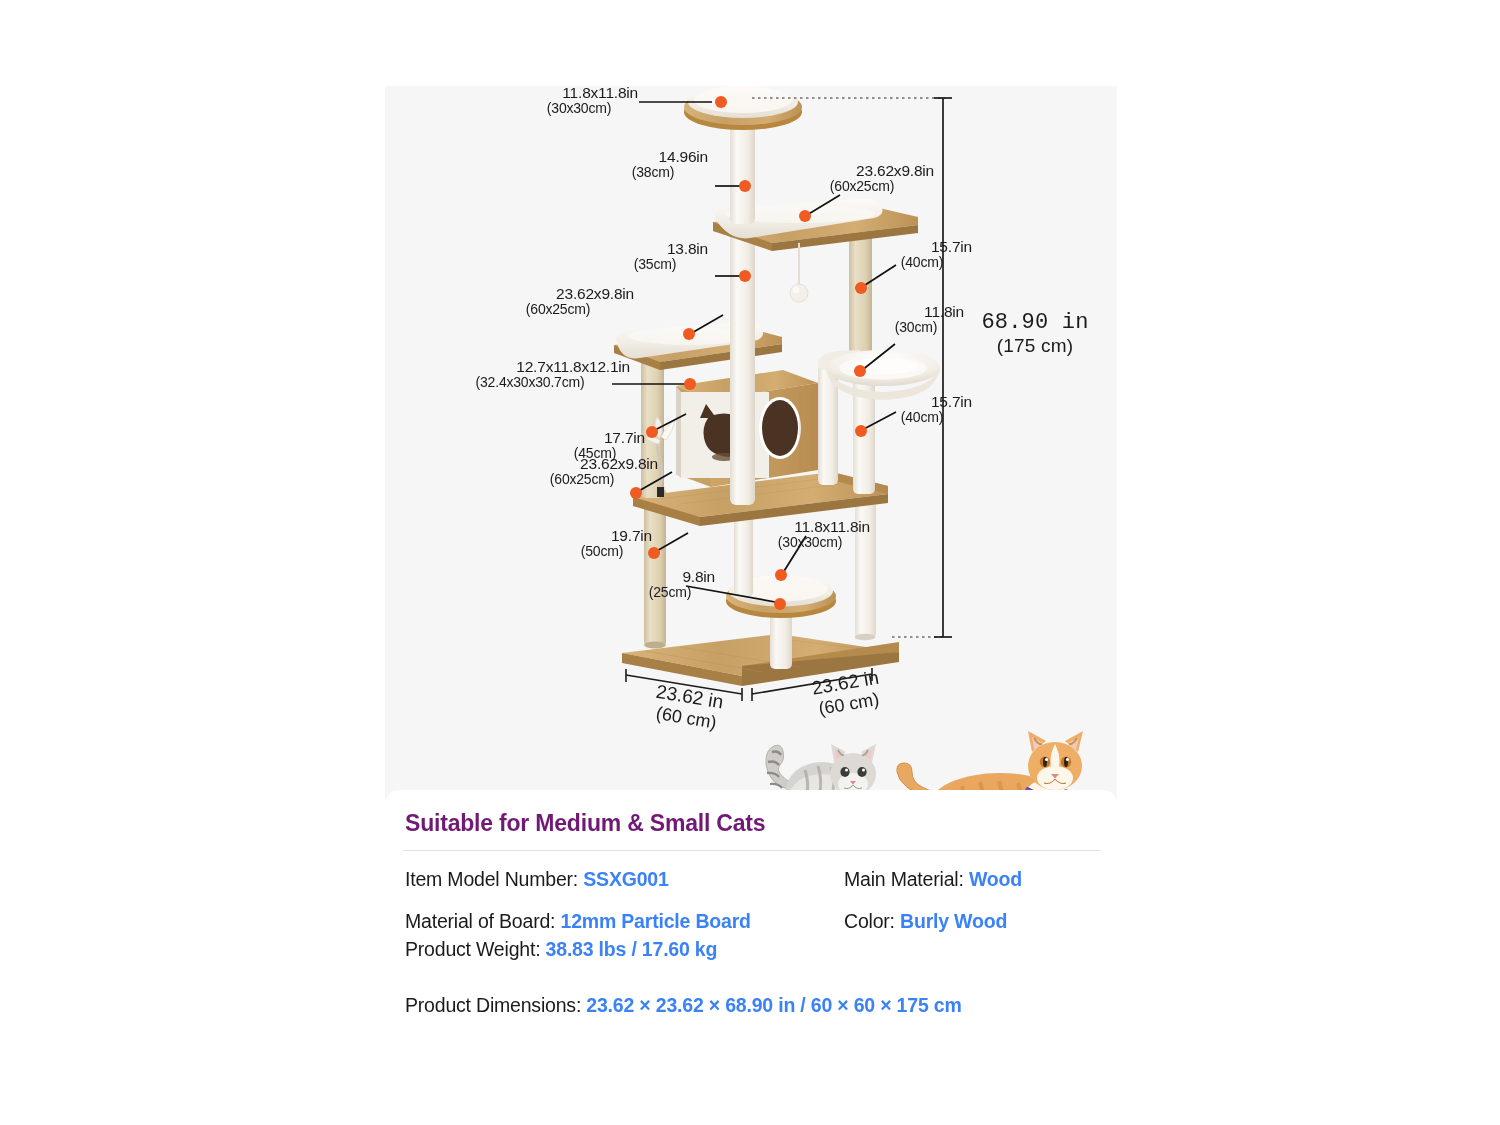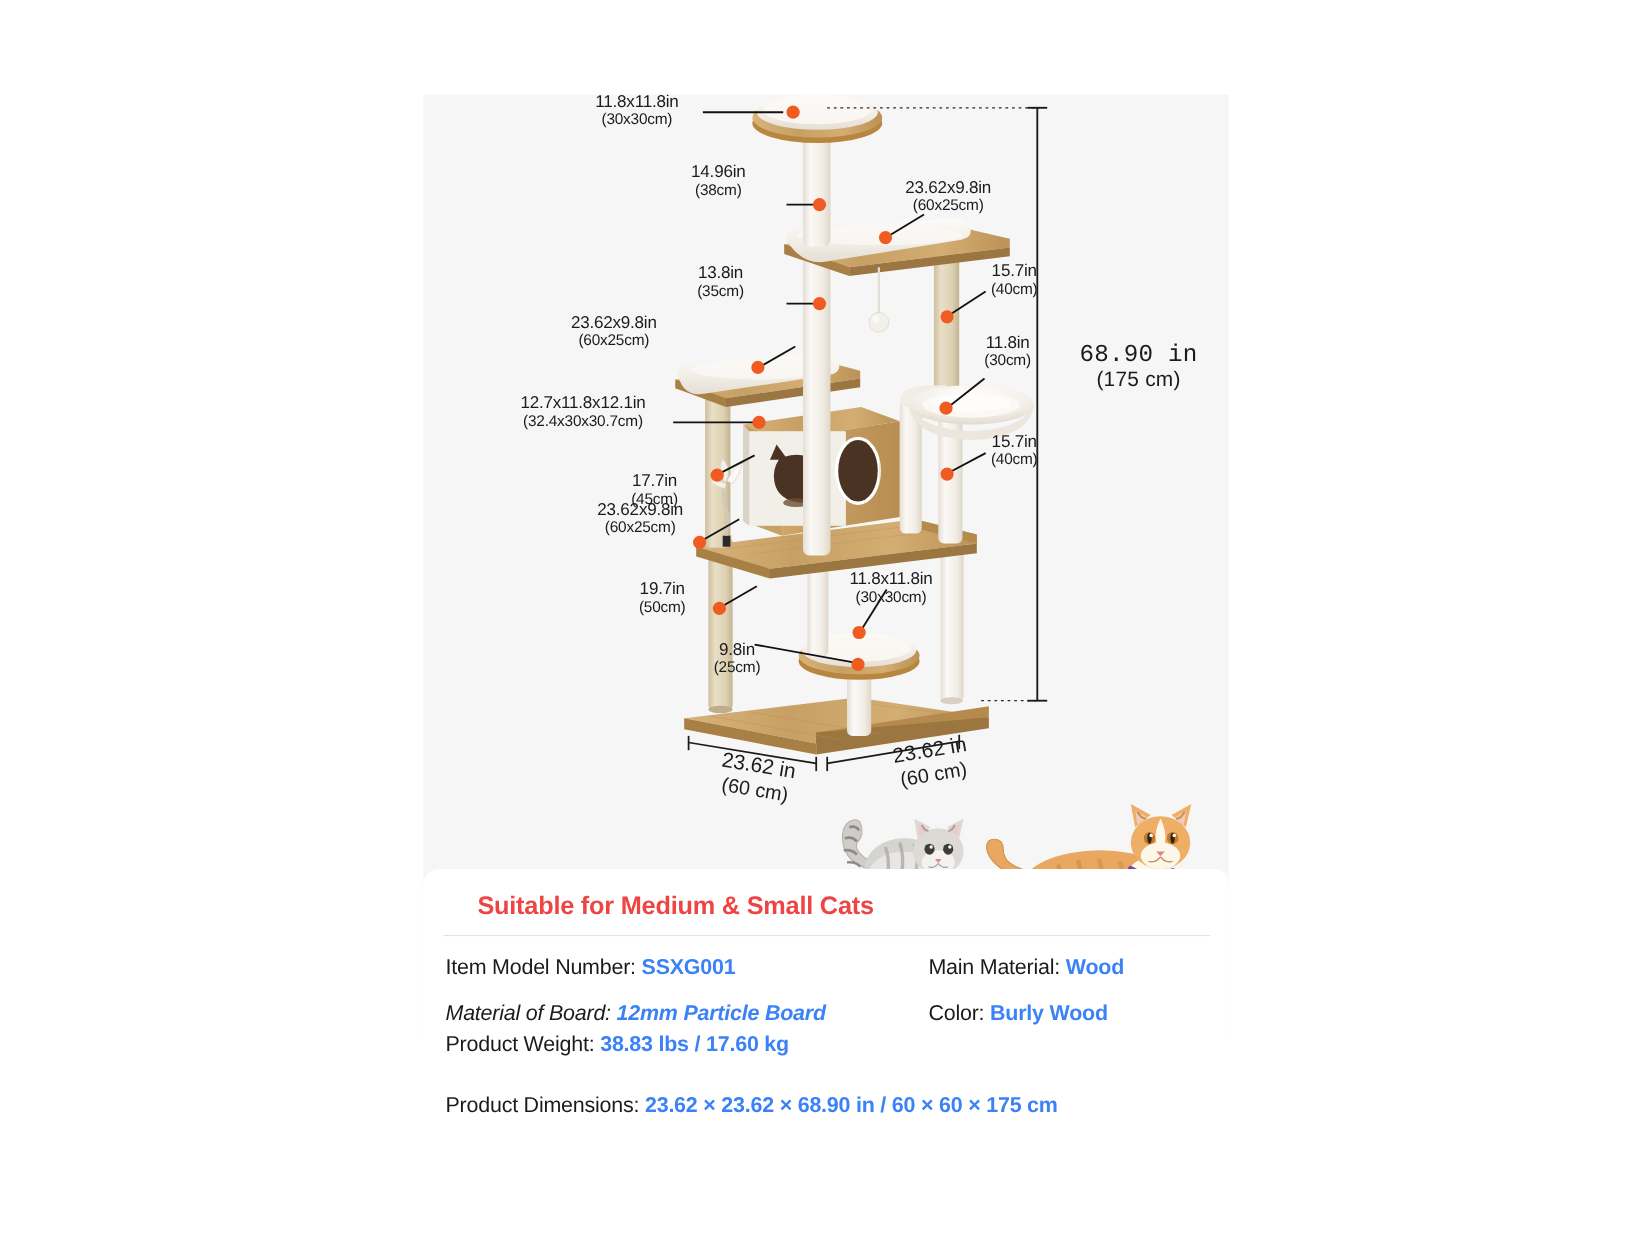--- a/index.html
+++ b/index.html
@@ -32,21 +32,21 @@
 
   
   .dim-label {
     position: absolute;
     color: #1b1b1b;
     text-align: center;
     line-height: 1.12;
     white-space: nowrap;
     letter-spacing: -0.2px;
   }
-  .dim-label .l1 { font-size: 15.5px; font-weight: 400; display: block; }
+  .dim-label .l1 { font-size: 15.5px; font-weight: 400; display: block; text-align: right; }
   .dim-label .l2 { font-size: 14px; font-weight: 400; display: block; }
 
   .big-dim { text-align: center; white-space: nowrap; color: #1b1b1b; }
   .big-dim .l1 { font-size: 22px; display: block; letter-spacing: 0.2px; font-family: Liberation Mono, monospace; }
   .big-dim .l2 { font-size: 19px; display: block; letter-spacing: 0.2px; }
 
   .base-dim { position: absolute; color: #1b1b1b; white-space: nowrap; text-align: center; }
   .base-dim .l1 { font-size: 19px; display: block; }
   .base-dim .l2 { font-size: 18px; display: block; }
 
@@ -66,24 +66,23 @@
     height: 246px;
     background: #ffffff;
     border-radius: 14px;
   }
   .spec-title {
     position: absolute;
     left: 20px;
     top: 20px;
     font-size: 23px;
     font-weight: bold;
-    color: #ef4444;
+    color: #701a75;
     letter-spacing: -0.2px;
     white-space: nowrap;
-    margin-left: 29px;
   }
   .spec-divider {
     position: absolute;
     left: 18px;
     top: 60px;
     width: 697px;
     height: 1px;
     background: #e3e3e3;
   }
   .spec-row {
@@ -484,21 +483,21 @@
   <div class="dim-label" style="left:552px; top:527px; width:100px;">
     <span class="l1">19.7in</span>
     <span class="l2">(50cm)</span>
   </div>
 
   <div class="dim-label" style="left:750px; top:518px; width:120px;">
     <span class="l1">11.8x11.8in</span>
     <span class="l2">(30x30cm)</span>
   </div>
 
-  <div class="dim-label" style="left:625px; top:582px; width:90px;">
+  <div class="dim-label" style="left:625px; top:568px; width:90px;">
     <span class="l1">9.8in</span>
     <span class="l2">(25cm)</span>
   </div>
 
   <div class="big-dim" style="position:absolute; left:960px; top:310px; width:150px;">
     <span class="l1">68.90 in</span>
     <span class="l2">(175 cm)</span>
   </div>
 
   <div class="base-dim" style="left:618px; top:686px; width:140px; transform:rotate(9.3deg); transform-origin:center;">
@@ -518,21 +517,21 @@
     <div class="spec-row" style="left:20px; top:78px;">
       <span>Item Model Number:</span>
       <span class="val">SSXG001</span>
     </div>
 
     <div class="spec-row" style="left:459px; top:78px;">
       <span>Main Material:</span>
       <span class="val">Wood</span>
     </div>
 
-    <div class="spec-row" style="left:20px; top:120px;font-style:italic;">
+    <div class="spec-row" style="left:20px; top:120px;">
       <span>Material of Board:</span>
       <span class="val">12mm Particle Board</span>
     </div>
 
     <div class="spec-row" style="left:459px; top:120px;">
       <span>Color:</span>
       <span class="val">Burly Wood</span>
     </div>
 
     <div class="spec-row" style="left:20px; top:148px;">

